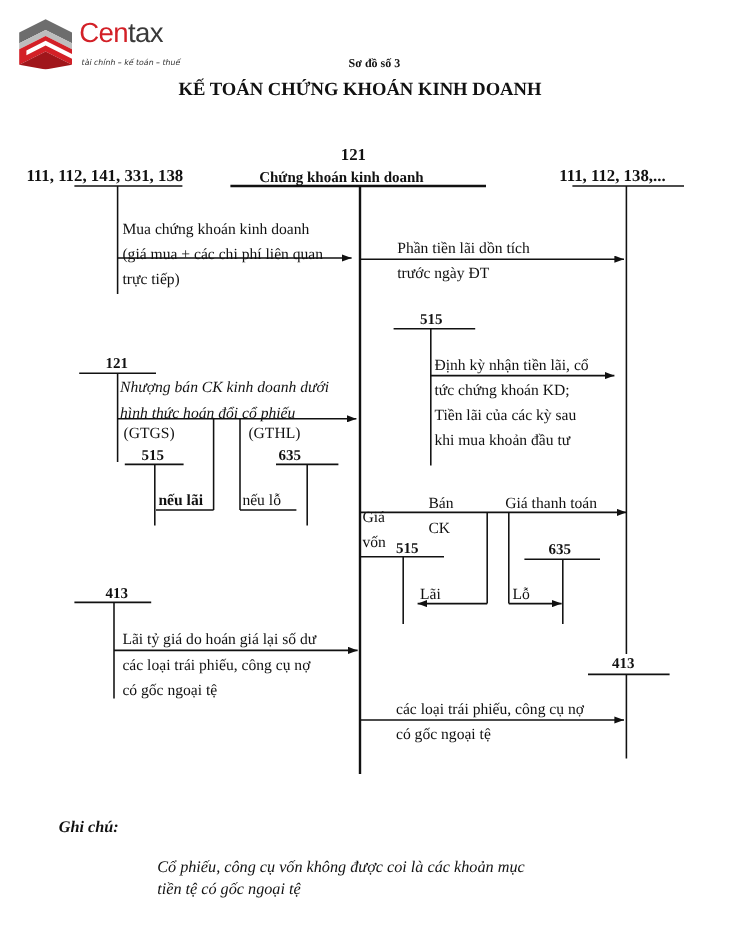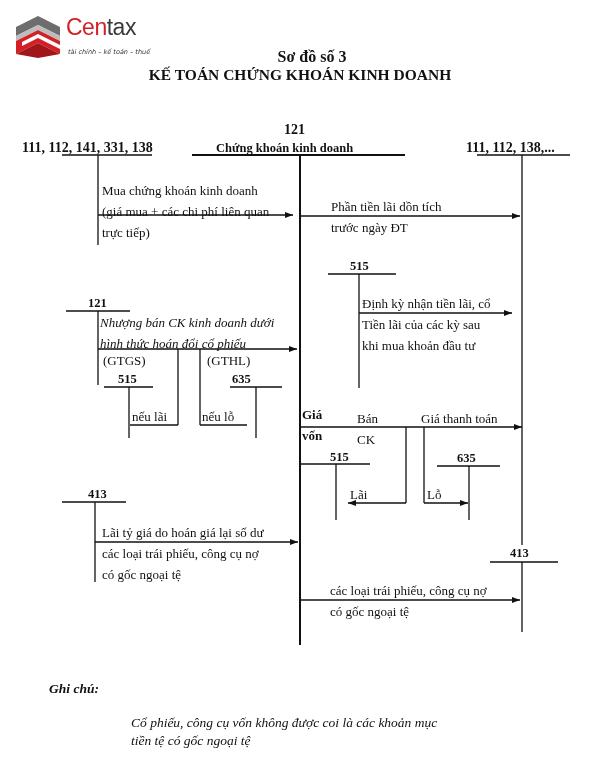--- a/index.html
+++ b/index.html
@@ -3,21 +3,21 @@
 <meta charset="utf-8">
 <style>
   html, body { margin:0; padding:0; background:#ffffff; }
   body { width:616px; height:784px; position:relative; overflow:hidden; font-family:"Liberation Serif", serif; color:#111; }
   .abs { position:absolute; white-space:nowrap; }
   .logo { left:14px; top:14px; width:170px; height:46px; }
   .logo-text { position:absolute; left:52px; top:0px; font-family:"Liberation Sans", sans-serif; font-size:23px; letter-spacing:-0.5px; }
   .logo-text .c1 { color:#d32027; }
   .logo-text .c2 { color:#3a3a3a; }
   .logo-tag { position:absolute; left:54px; top:34px; font-family:"DejaVu Sans", sans-serif; font-size:6.5px; color:#333; font-style:italic; }
-  .t1 { left:0; width:544px; top:48px; text-align:center; font-size:16px; font-weight:bold; padding-left:80px; box-sizing:border-box;}
+  .t1 { left:0; width:544px; top:48px; text-align:center; font-size:10px; font-weight:bold; padding-left:80px; box-sizing:border-box;}
   .t2 { left:0; width:524px; top:66px; text-align:center; font-size:15.5px; font-weight:bold; padding-left:76px; box-sizing:border-box;}
   .acct { font-weight:bold; font-size:14px; }
   .acct-sm { font-weight:bold; font-size:12.5px; }
   .txt { font-size:13px; line-height:21px; }
   .note { font-size:13.5px; font-style:italic; line-height:18px; }
   svg.lines { position:absolute; left:0; top:0; }
 </style>
 </head>
 <body>
 
@@ -106,37 +106,38 @@
 </div>
 
 <div class="abs txt" style="left:331px; top:196px;">
   <div>Phần tiền lãi dồn tích</div>
   <div>trước ngày ĐT</div>
 </div>
 
 <div class="abs acct-sm" style="left:350px; top:259px;">515</div>
 <div class="abs txt" style="left:362px; top:293px;">
   <div>Định kỳ nhận tiền lãi, cổ</div>
+  <div>tức chứng khoán KD;</div>
   <div>Tiền lãi của các kỳ sau</div>
   <div>khi mua khoản đầu tư</div>
 </div>
 
 <div class="abs acct-sm" style="left:88px; top:296px;">121</div>
 <div class="abs txt" style="left:100px; top:312px;font-style:italic;">
   <div>Nhượng bán CK kinh doanh dưới</div>
   <div>hình thức hoán đổi cổ phiếu</div>
 </div>
 <div class="abs txt" style="left:103px; top:350px;">(GTGS)</div>
 <div class="abs txt" style="left:207px; top:350px;">(GTHL)</div>
 <div class="abs acct-sm" style="left:118px; top:372px;">515</div>
 <div class="abs acct-sm" style="left:232px; top:372px;">635</div>
-<div class="abs txt" style="left:132px; top:406px;">nếu lãi</div>
+<div class="abs txt" style="left:132px; top:406px;font-weight:bold;">nếu lãi</div>
 <div class="abs txt" style="left:202px; top:406px;">nếu lỗ</div>
 
-<div class="abs txt" style="left:302px; top:404px;font-weight:bold;">
+<div class="abs txt" style="left:302px; top:420px;">
   <div>Giá</div>
   <div>vốn</div>
 </div>
 <div class="abs txt" style="left:357px; top:408px;">
   <div>Bán</div>
   <div>CK</div>
 </div>
 <div class="abs txt" style="left:421px; top:408px;">Giá thanh toán</div>
 <div class="abs acct-sm" style="left:330px; top:450px;">515</div>
 <div class="abs acct-sm" style="left:457px; top:451px;">635</div>

